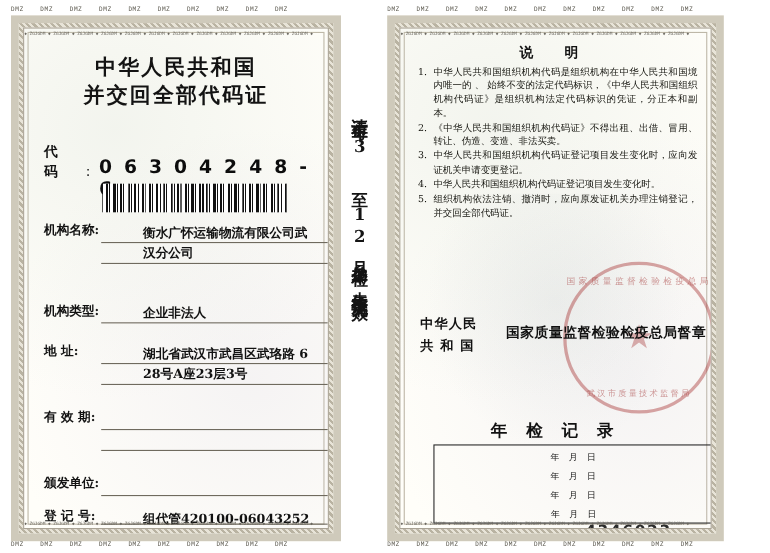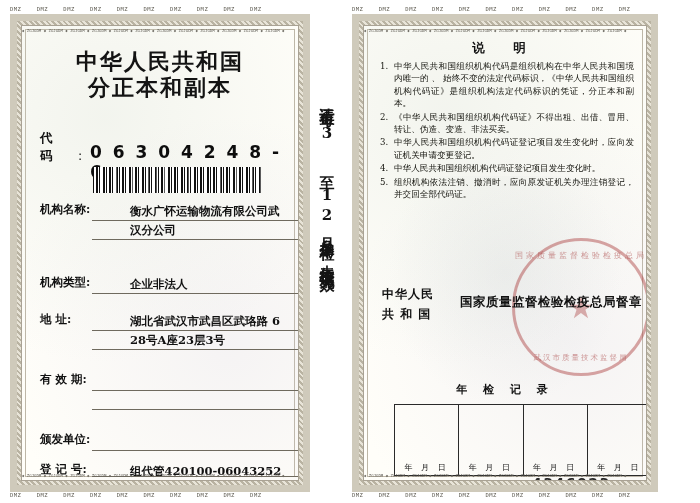--- a/index.html
+++ b/index.html
@@ -71,21 +71,21 @@
     font-family:"DejaVu Sans Mono","Liberation Mono",monospace;
   }
   
   #left-cert{left:10px;top:14px;width:300px;height:478px;}
   .l-title{
     position:absolute;left:0;right:0;top:22px;
     text-align:center;
     font-family:"DejaVu Serif","Liberation Serif",serif;
     font-weight:bold;
     color:#131313;
-    font-size:22px;
+    font-size:19px;
     letter-spacing:2px;
     line-height:26px;
   }
   .code-row{
     position:absolute;left:18px;top:96px;right:14px;height:34px;
   }
   .code-label{
     position:absolute;left:0;top:8px;
     font-size:12.5px;font-weight:bold;color:#111;
     font-family:"DejaVu Serif","Liberation Serif",serif;
@@ -201,29 +201,30 @@
     font-size:8px;letter-spacing:3px;
     font-family:"DejaVu Serif","Liberation Serif",serif;
   }
   .stamp .txt2{
     position:absolute;left:0;right:0;bottom:10px;text-align:center;
     font-size:7.5px;letter-spacing:2px;
     font-family:"DejaVu Serif","Liberation Serif",serif;
   }
   .insp-title{
     position:absolute;left:0;right:0;top:356px;text-align:center;
-    font-size:11px;font-weight:bold;color:#111;
+    font-size:15px;font-weight:bold;color:#111;
     font-family:"DejaVu Serif","Liberation Serif",serif;
     letter-spacing:6px;
   }
   .insp-table{
     position:absolute;left:30px;top:378px;width:258px;height:72px;
     border:1px solid #2a2a2a;
     box-sizing:border-box;
     display:flex;
+    flex-direction:column;
   }
   .insp-cell{
     flex:1 1 0;
     border-right:1px solid #2a2a2a;
     position:relative;
   }
   .insp-cell:last-child{border-right:none;}
   .insp-cell .ymd{
     position:absolute;left:0;right:0;bottom:2px;text-align:center;
     font-size:8px;color:#111;letter-spacing:3px;
@@ -256,21 +257,21 @@
     <div class="panel-border"></div>
 
     <div class="panel-inner">
       <div class="panel-inner2"></div>
       <div class="tint"></div>
 
       <div class="micro-top" style="top:1px;">◆ ZGJGDM ◆ ZGJGDM ◆ ZGJGDM ◆ ZGJGDM ◆ ZGJGDM ◆ ZGJGDM ◆ ZGJGDM ◆ ZGJGDM ◆ ZGJGDM ◆ ZGJGDM ◆ ZGJGDM ◆ ZGJGDM ◆</div>
 
       <div class="l-title">
         <div>中华人民共和国</div>
-        <div>分正本和副本</div>
+        <div>并交回全部代码证</div>
       </div>
 
       <div class="code-row">
         <div class="code-label">代</div>
         <div class="code-label2">码</div>
         <div class="code-colon">:</div>
         <div class="code-value">0 6 3 0 4 2 4 8 - 6</div>
         <div class="barcode"></div>
       </div>
 

